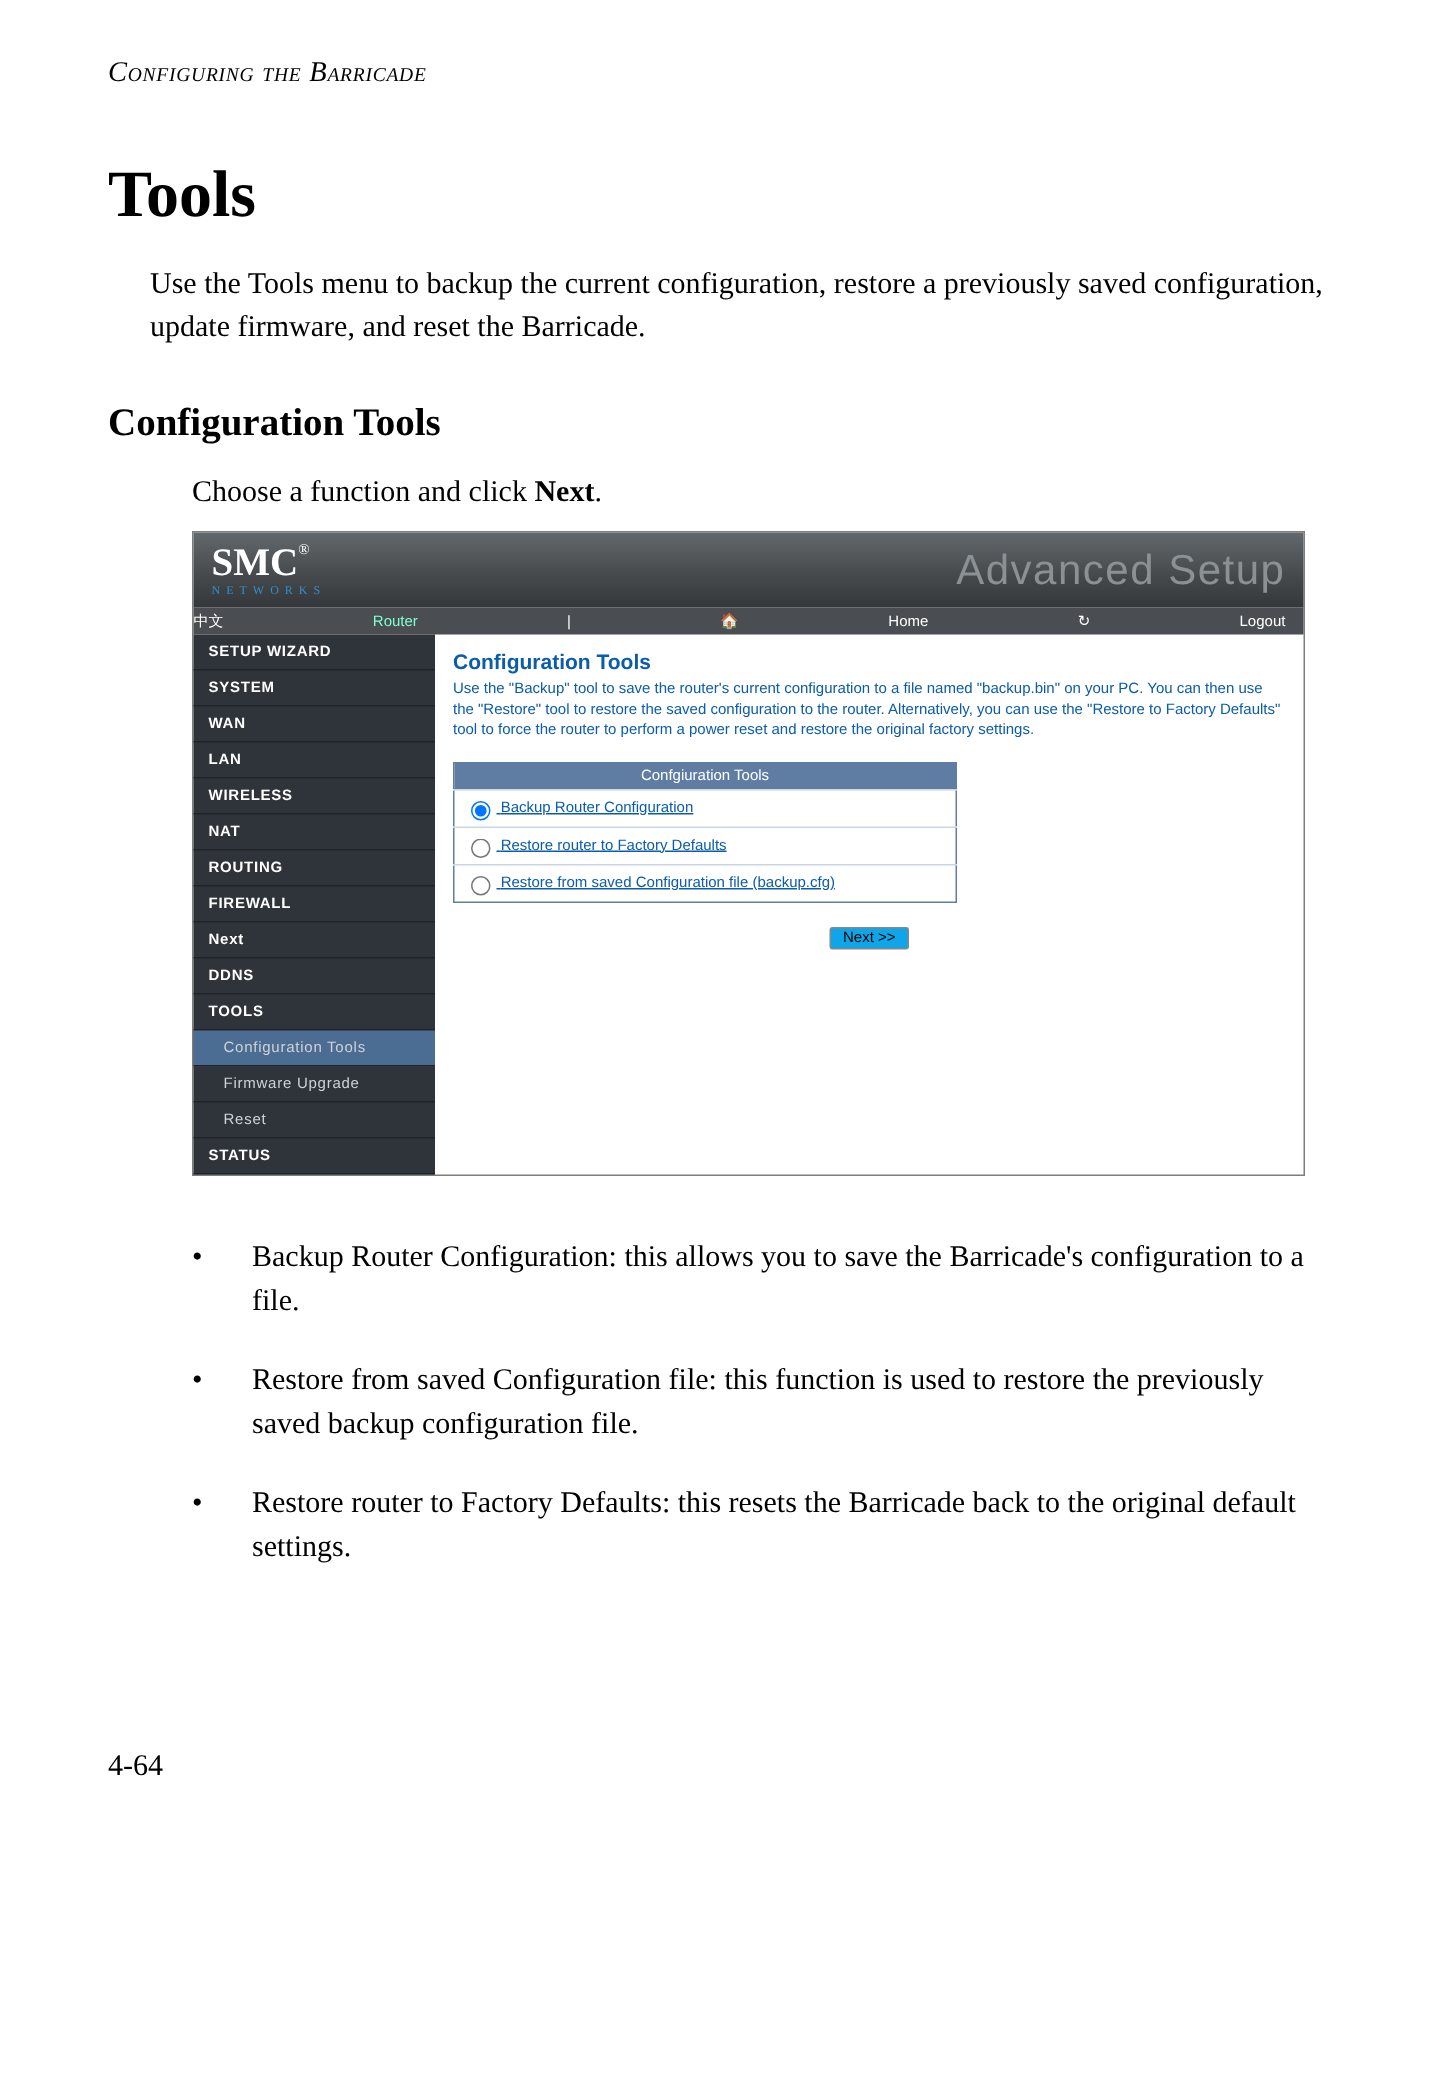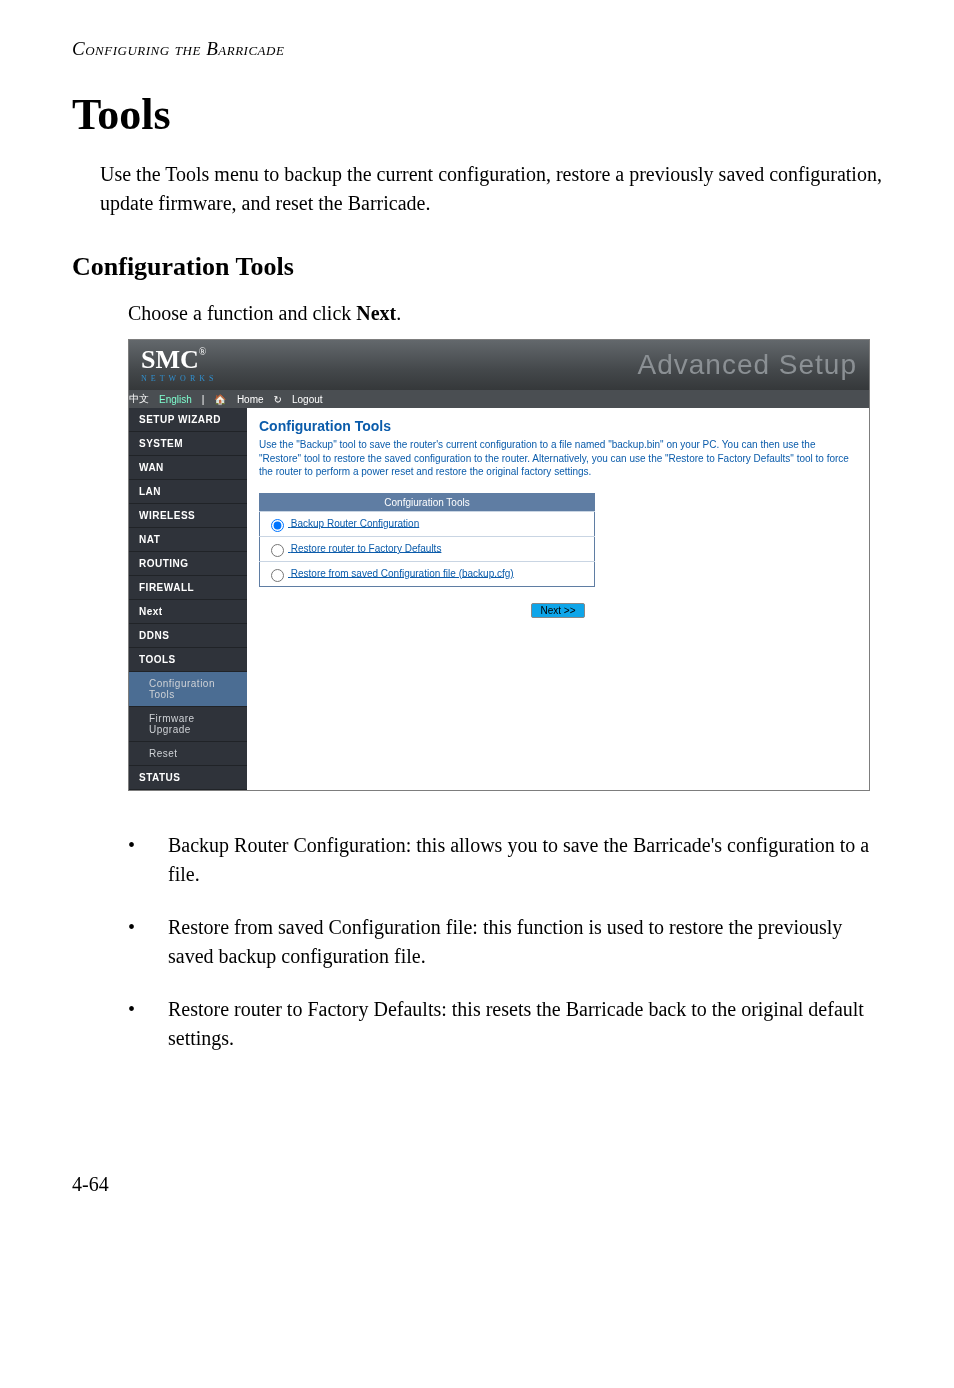--- a/index.html
+++ b/index.html
@@ -12,21 +12,21 @@
   }
   .page {
     padding: 38px 72px 40px 72px;
     box-sizing: border-box;
   }
   .running-head {
     font-style: italic;
     font-variant: small-caps;
     font-size: 19px;
     letter-spacing: 0.5px;
-    margin-bottom: 29px;
+    margin-bottom: 44px;
   }
   h1.title {
     font-size: 44px;
     font-weight: bold;
     margin: 0 0 18px 0;
     font-family: Georgia, serif;
   }
   .intro {
     font-size: 20px;
     line-height: 1.45;
@@ -76,35 +76,35 @@
   .ss-advanced {
     color: #8b9094;
     font-size: 28px;
     font-family: Arial, sans-serif;
     letter-spacing: 1px;
   }
   .ss-subbar {
     height: 18px;
     background: #4a4e52;
     display: flex;
-    justify-content: flex-start;
+    justify-content: space-between;
     align-items: center;
-    gap: 10px;
+    gap: 24px;
     padding-right: 12px;
     color: #fff;
     font-size: 10px;
   }
   .ss-subbar a { color: #fff; text-decoration: none; }
   .ss-subbar .lang-en { color: #7fffd0; }
   .ss-body {
     display: flex;
     min-height: 300px;
   }
   .ss-nav {
-    width: 118px;
+    width: 161px;
     background: #2f333a;
     color: #fff;
     font-size: 10px;
     font-weight: bold;
   }
   .ss-nav .nav-item {
     padding: 6px 10px;
     border-bottom: 1px solid #202327;
     letter-spacing: 0.5px;
   }
@@ -199,21 +199,21 @@
   <div class="screenshot">
     <div class="ss-header">
       <div class="ss-logo">
         <span class="smc">SMC</span><span class="reg">®</span>
         <span class="net">Networks</span>
       </div>
       <div class="ss-advanced">Advanced Setup</div>
     </div>
     <div class="ss-subbar">
       <a href="#">中文</a>
-      <a href="#" class="lang-en">English</a>
+      <a href="#" class="lang-en">Router</a>
       <span>|</span>
       <span>🏠</span>
       <a href="#">Home</a>
       <span>↻</span>
       <a href="#">Logout</a>
     </div>
     <div class="ss-body">
       <div class="ss-nav">
         <div class="nav-item">SETUP WIZARD</div>
         <div class="nav-item">SYSTEM</div>

